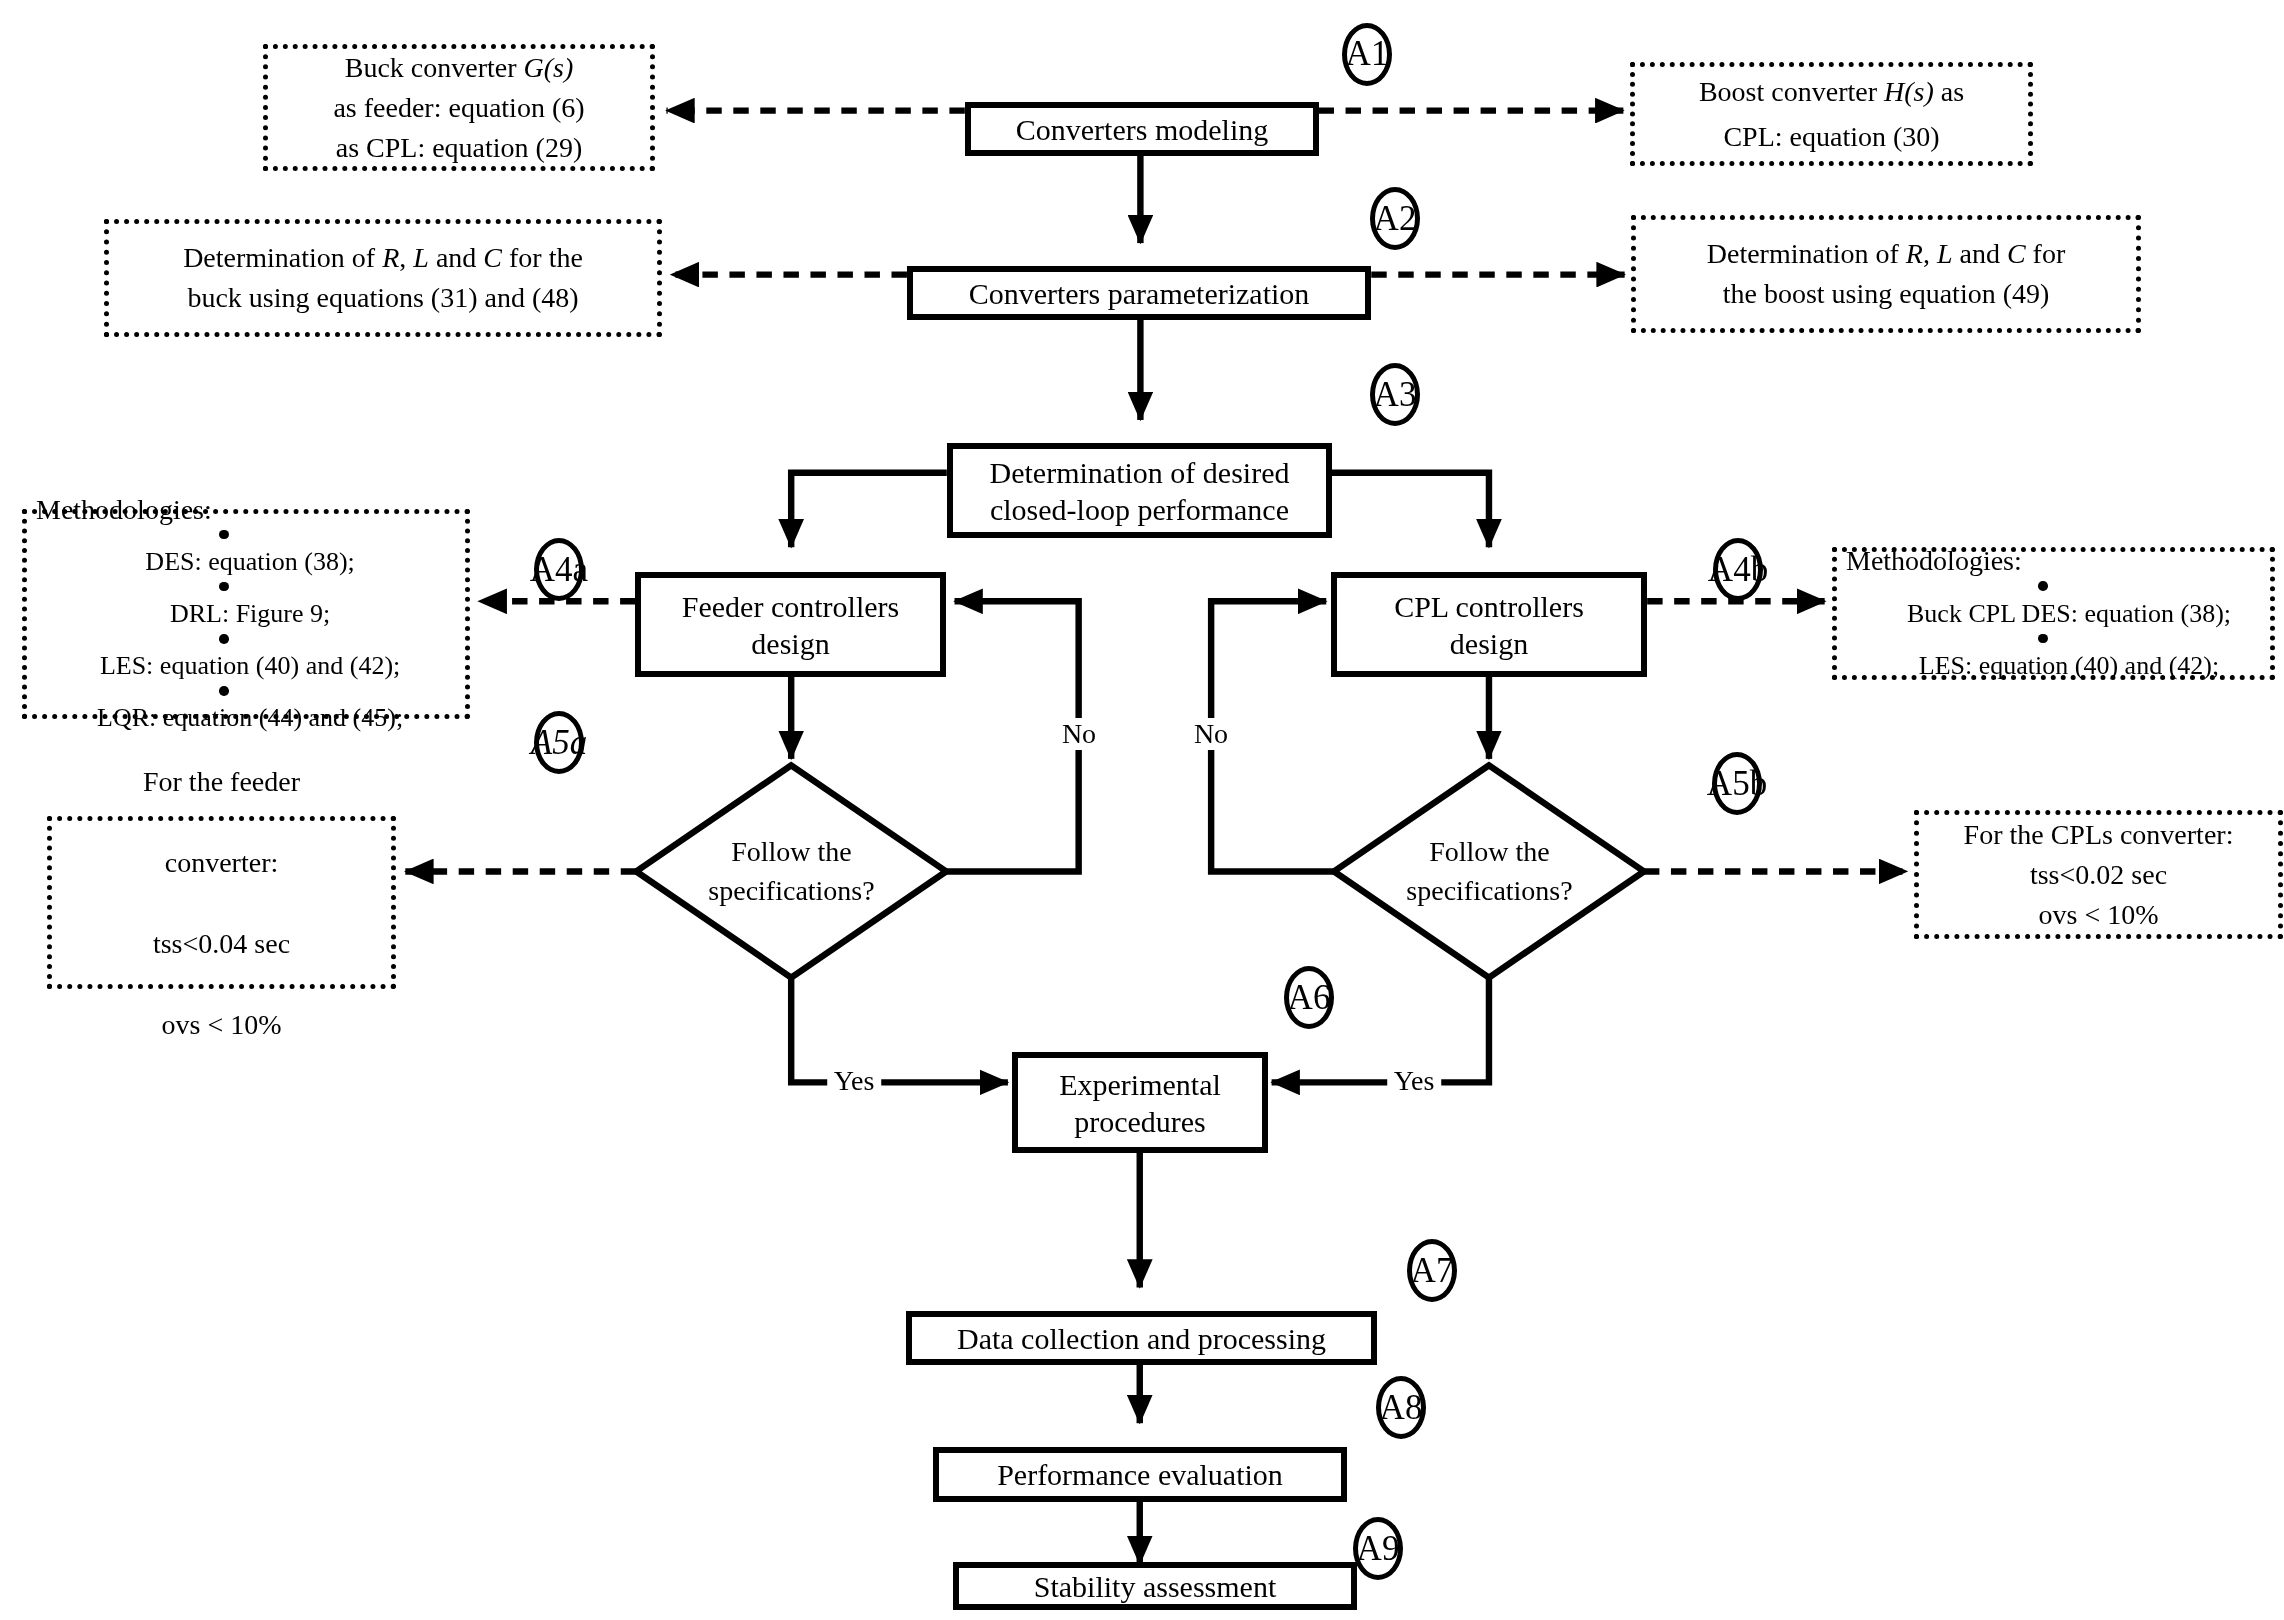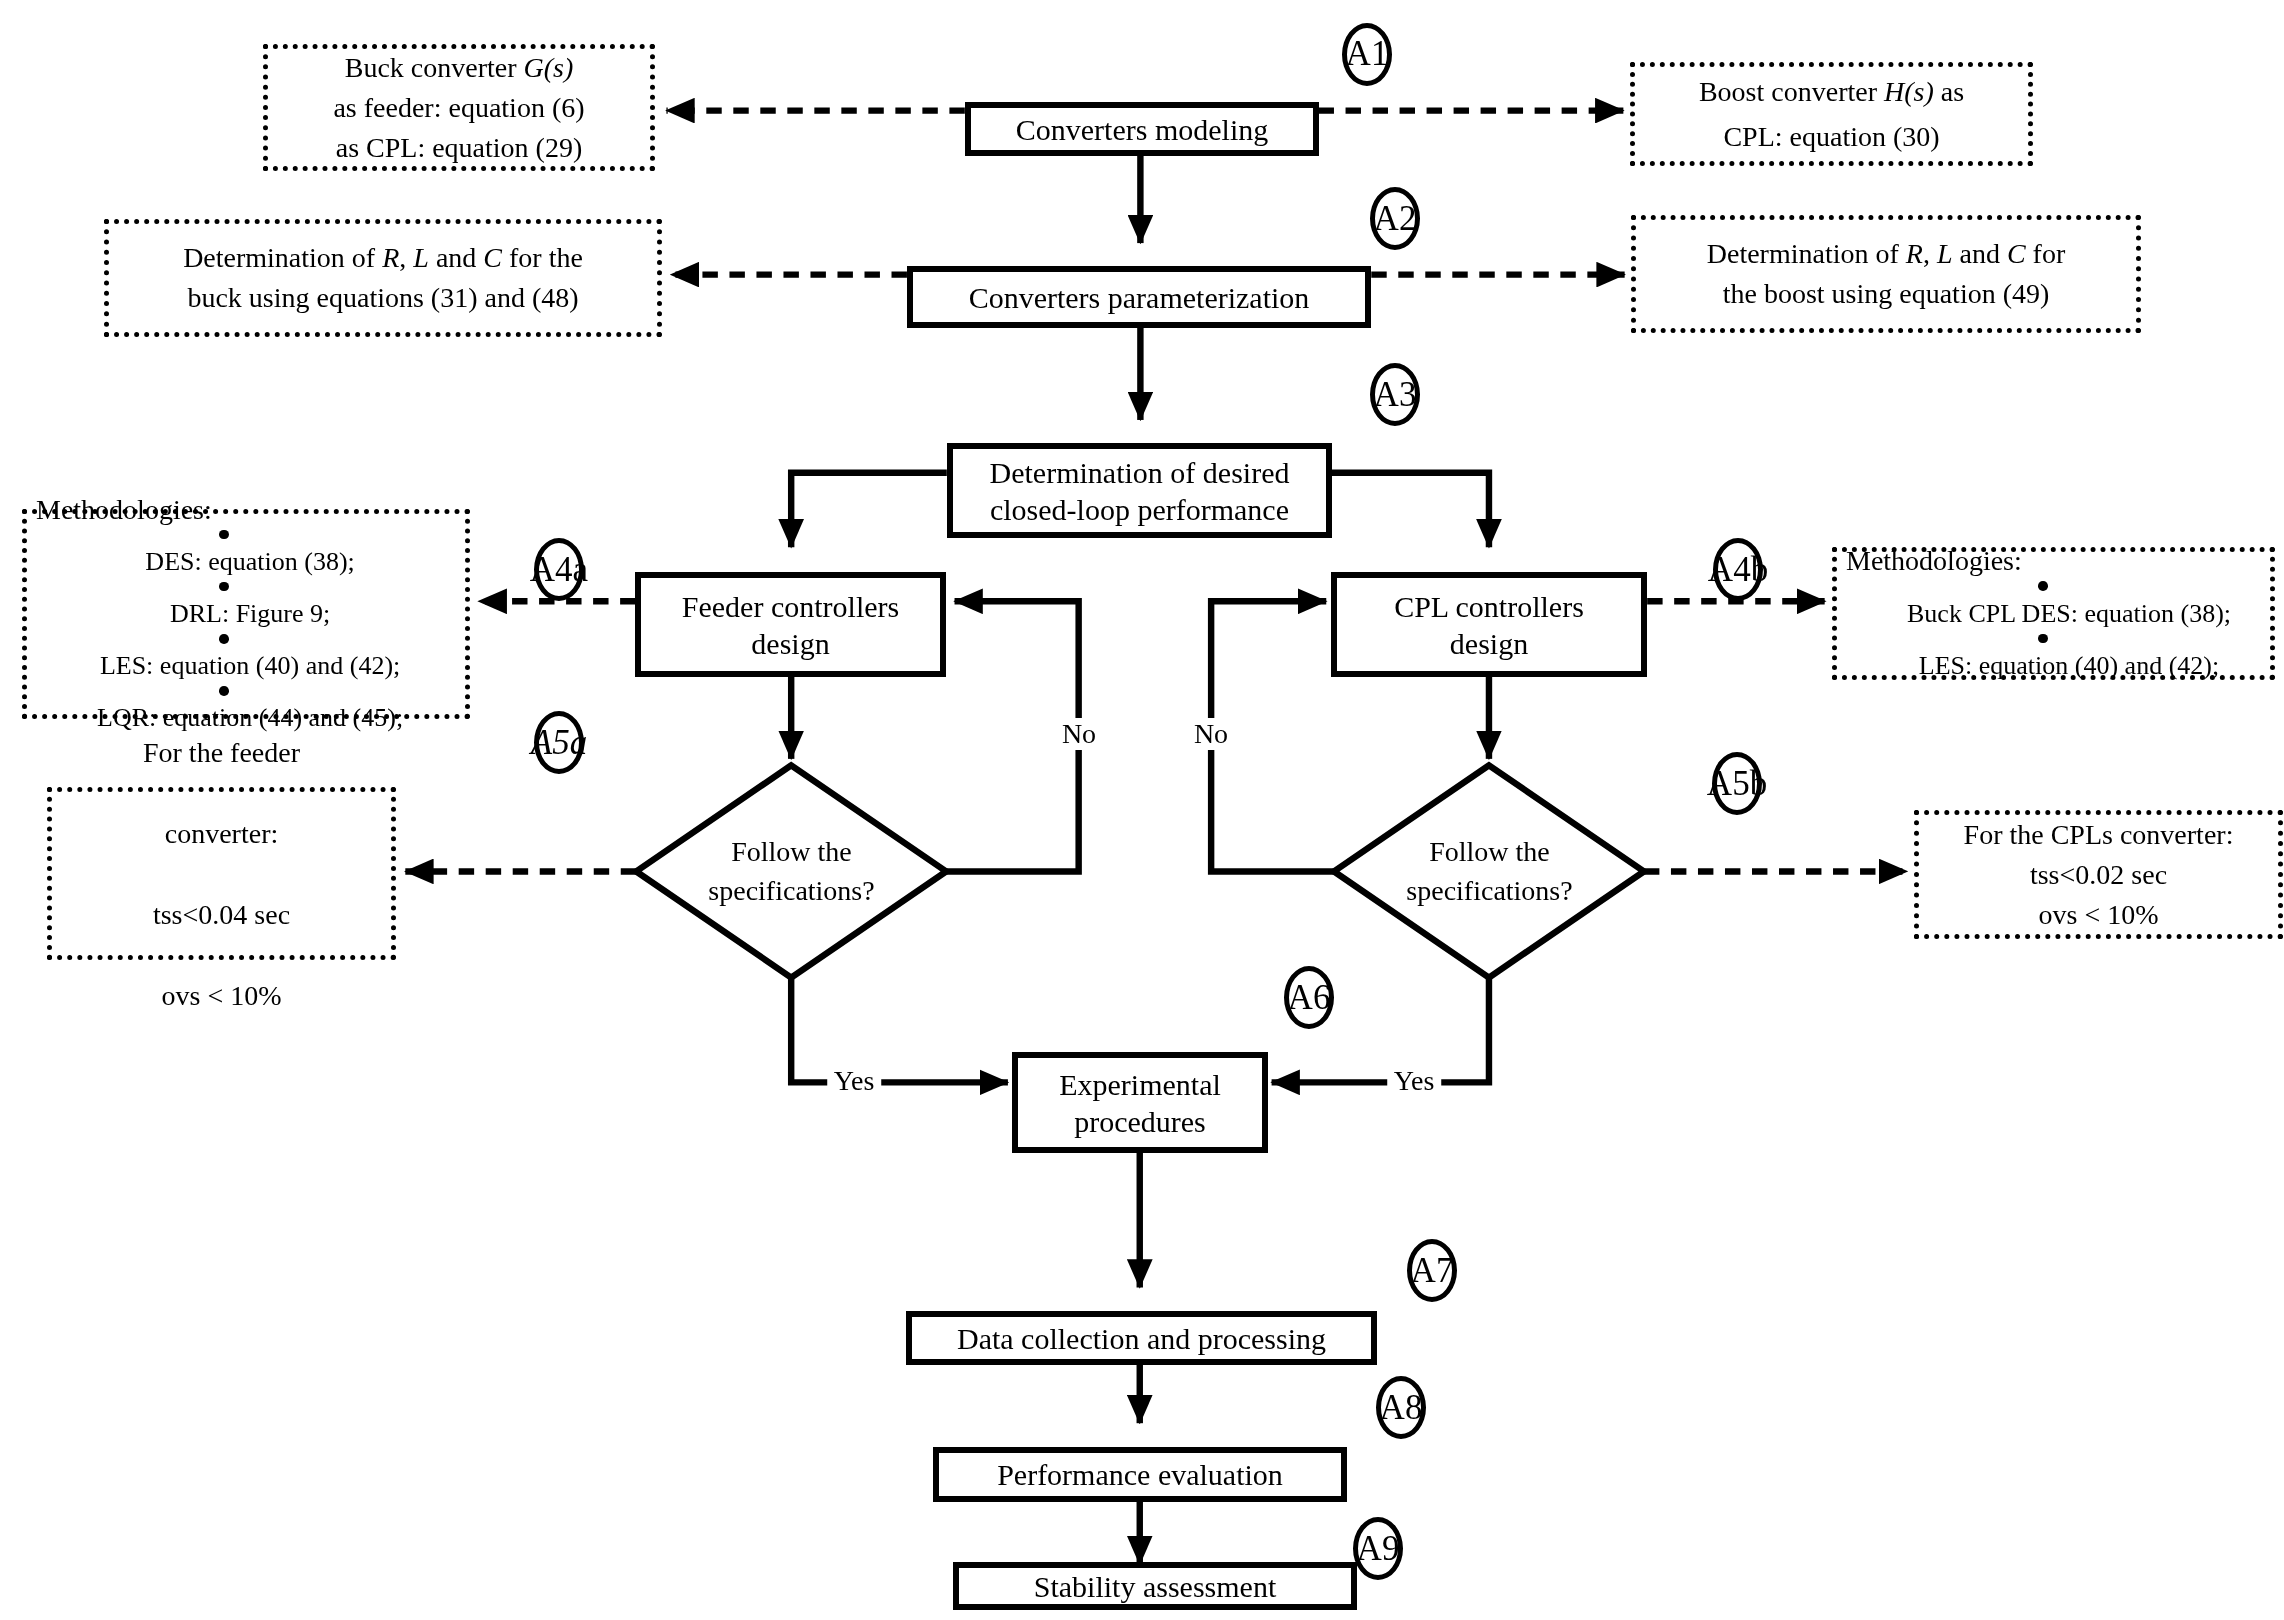--- a/index.html
+++ b/index.html
@@ -102,21 +102,21 @@
     <g stroke="#000" stroke-width="10" fill="#fff">
       <polygon points="1230,1190 1471,1355 1230,1520 989,1355"></polygon>
       <polygon points="2315,1190 2556,1355 2315,1520 2074,1355"></polygon>
     </g>
   </svg>
 
   <div class="solid-box" style="left:965px;top:84px;width:354px;height:54px;">
     <div>Converters modeling</div>
   </div>
 
-  <div class="solid-box" style="left:907px;top:248px;width:464px;height:62px;">
+  <div class="solid-box" style="left:907px;top:248px;width:464px;height:54px;">
     <div>Converters parameterization</div>
   </div>
 
   <div class="solid-box" style="left:947px;top:425px;width:385px;height:95px;">
     <div>Determination of desired</div>
     <div>closed-loop performance</div>
   </div>
 
   <div class="solid-box" style="left:635px;top:554px;width:311px;height:105px;">
     <div>Feeder controllers</div>
@@ -204,21 +204,21 @@
           <span class="dot"></span>
           <span class="li-text">Buck CPL DES: equation (38);</span>
         </div>
         <div class="meth-item">
           <span class="dot"></span>
           <span class="li-text">LES: equation (40) and (42);</span>
         </div>
       </div>
   </div>
 
-  <div class="dashed-box" style="left:47px;top:787px;width:349px;height:173px;line-height:41px;gap:40px;">
+  <div class="dashed-box" style="left:47px;top:816px;width:349px;height:173px;line-height:41px;gap:40px;">
       <div><span>For the feeder</span></div>
       <div><span>converter:</span></div>
       <div><span>tss&lt;0.04 sec</span></div>
       <div><span>ovs &lt; 10%</span></div>
     </div>
 
   <div class="dashed-box" style="left:1914px;top:810px;width:369px;height:129px;line-height:40px;">
       <div><span>For the CPLs converter:</span></div>
       <div><span>tss&lt;0.02 sec</span></div>
       <div><span>ovs &lt; 10%</span></div>

